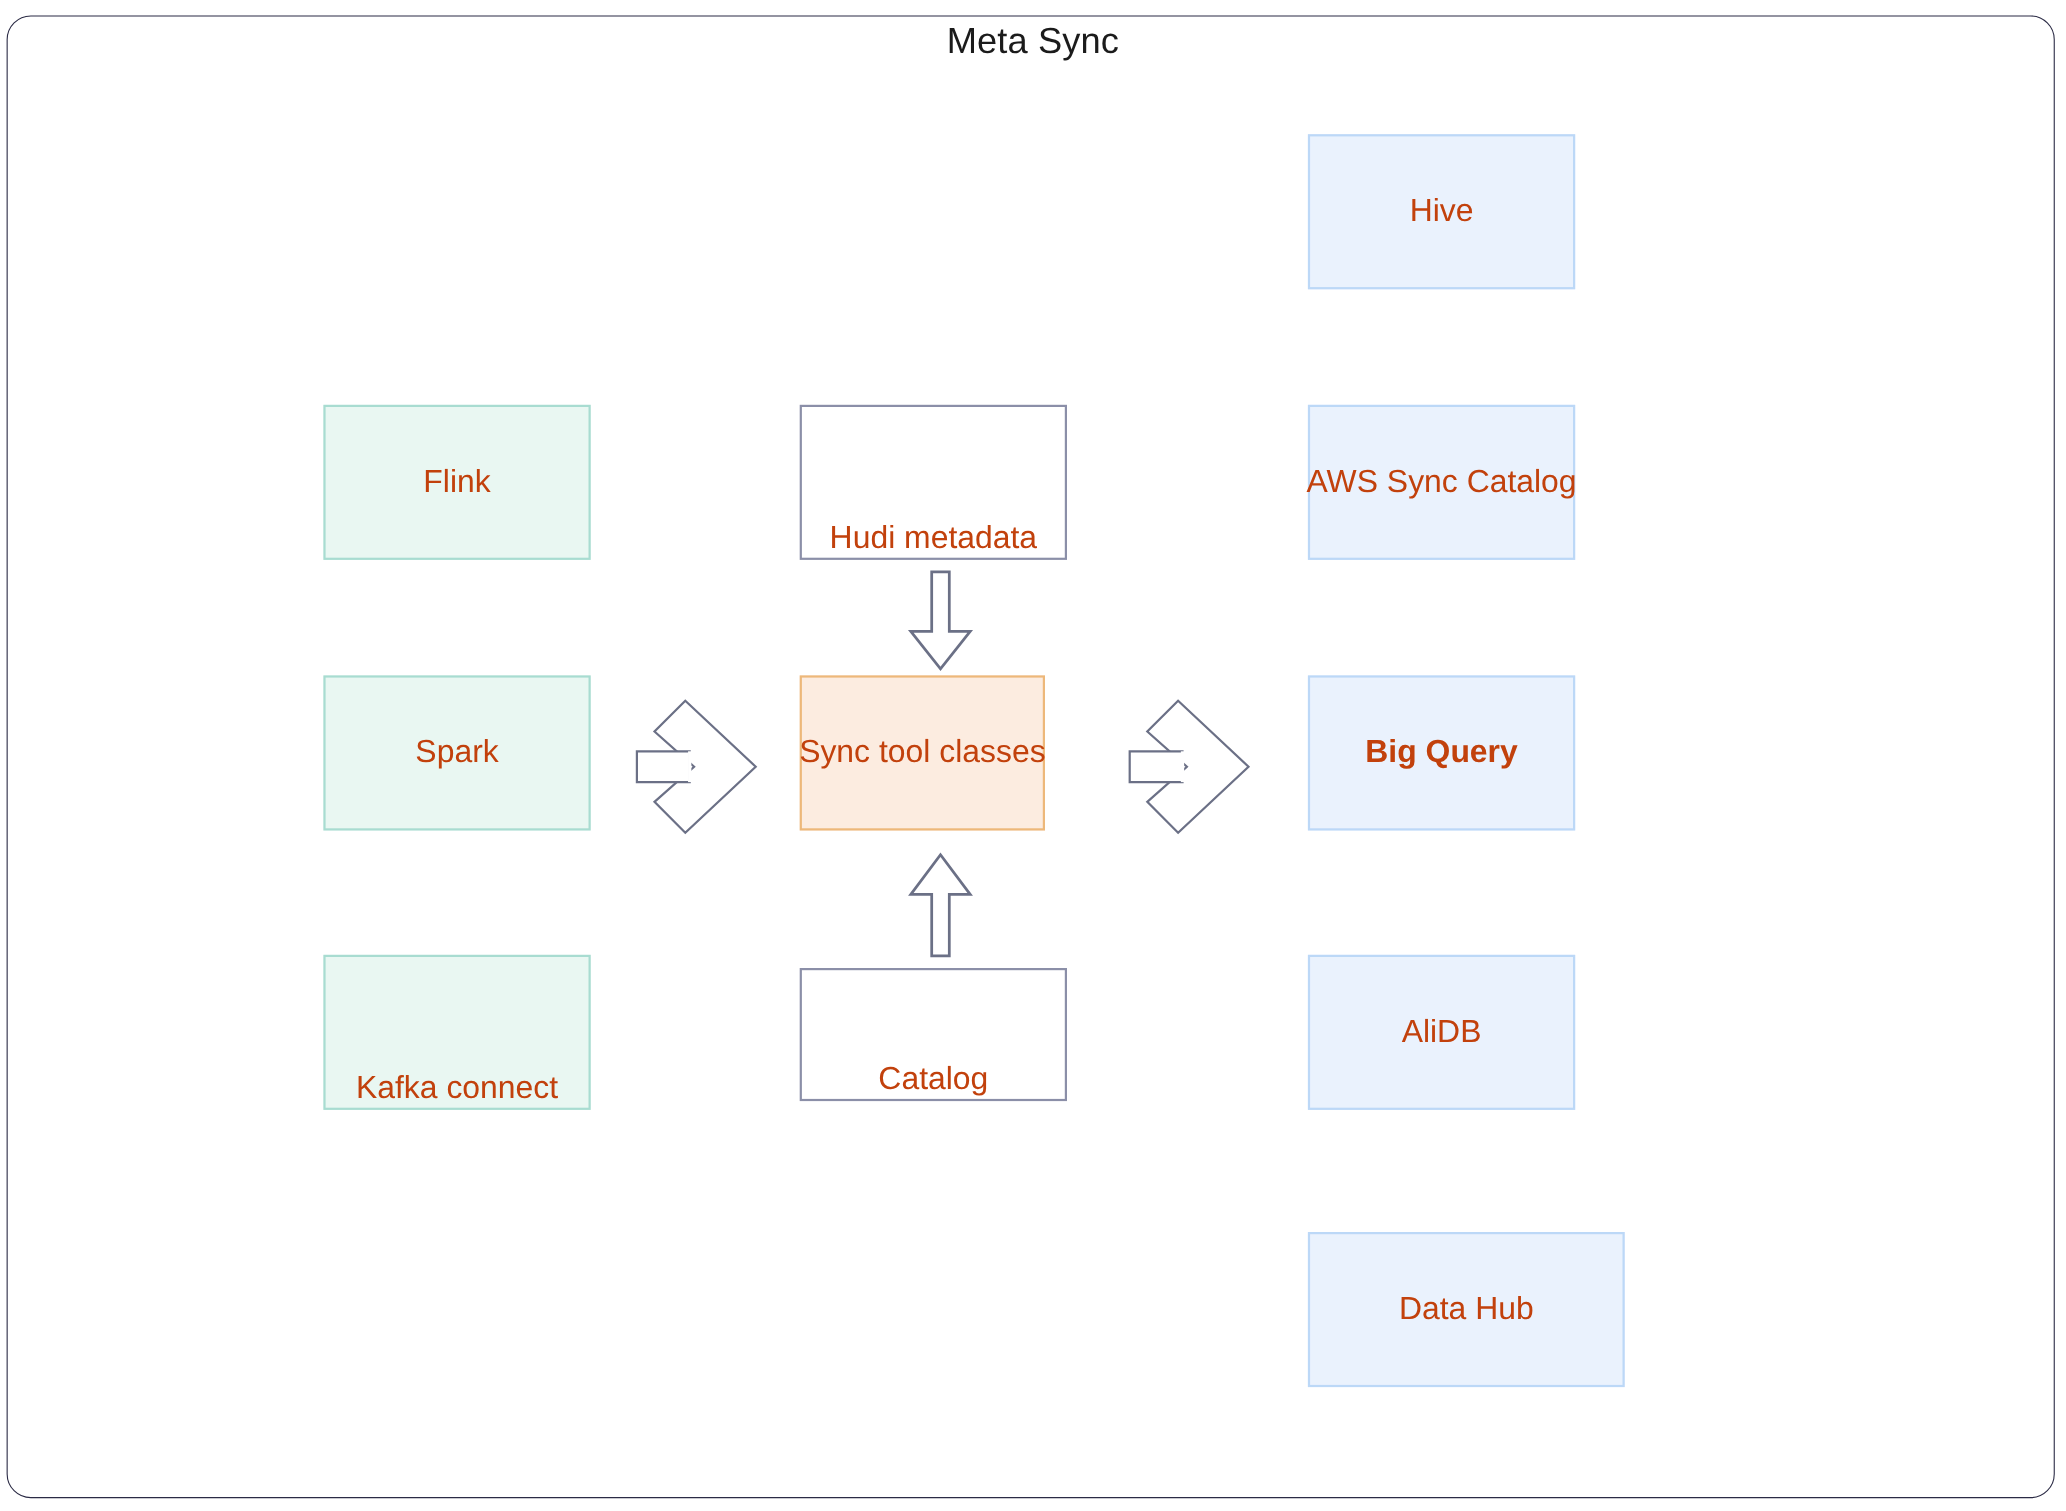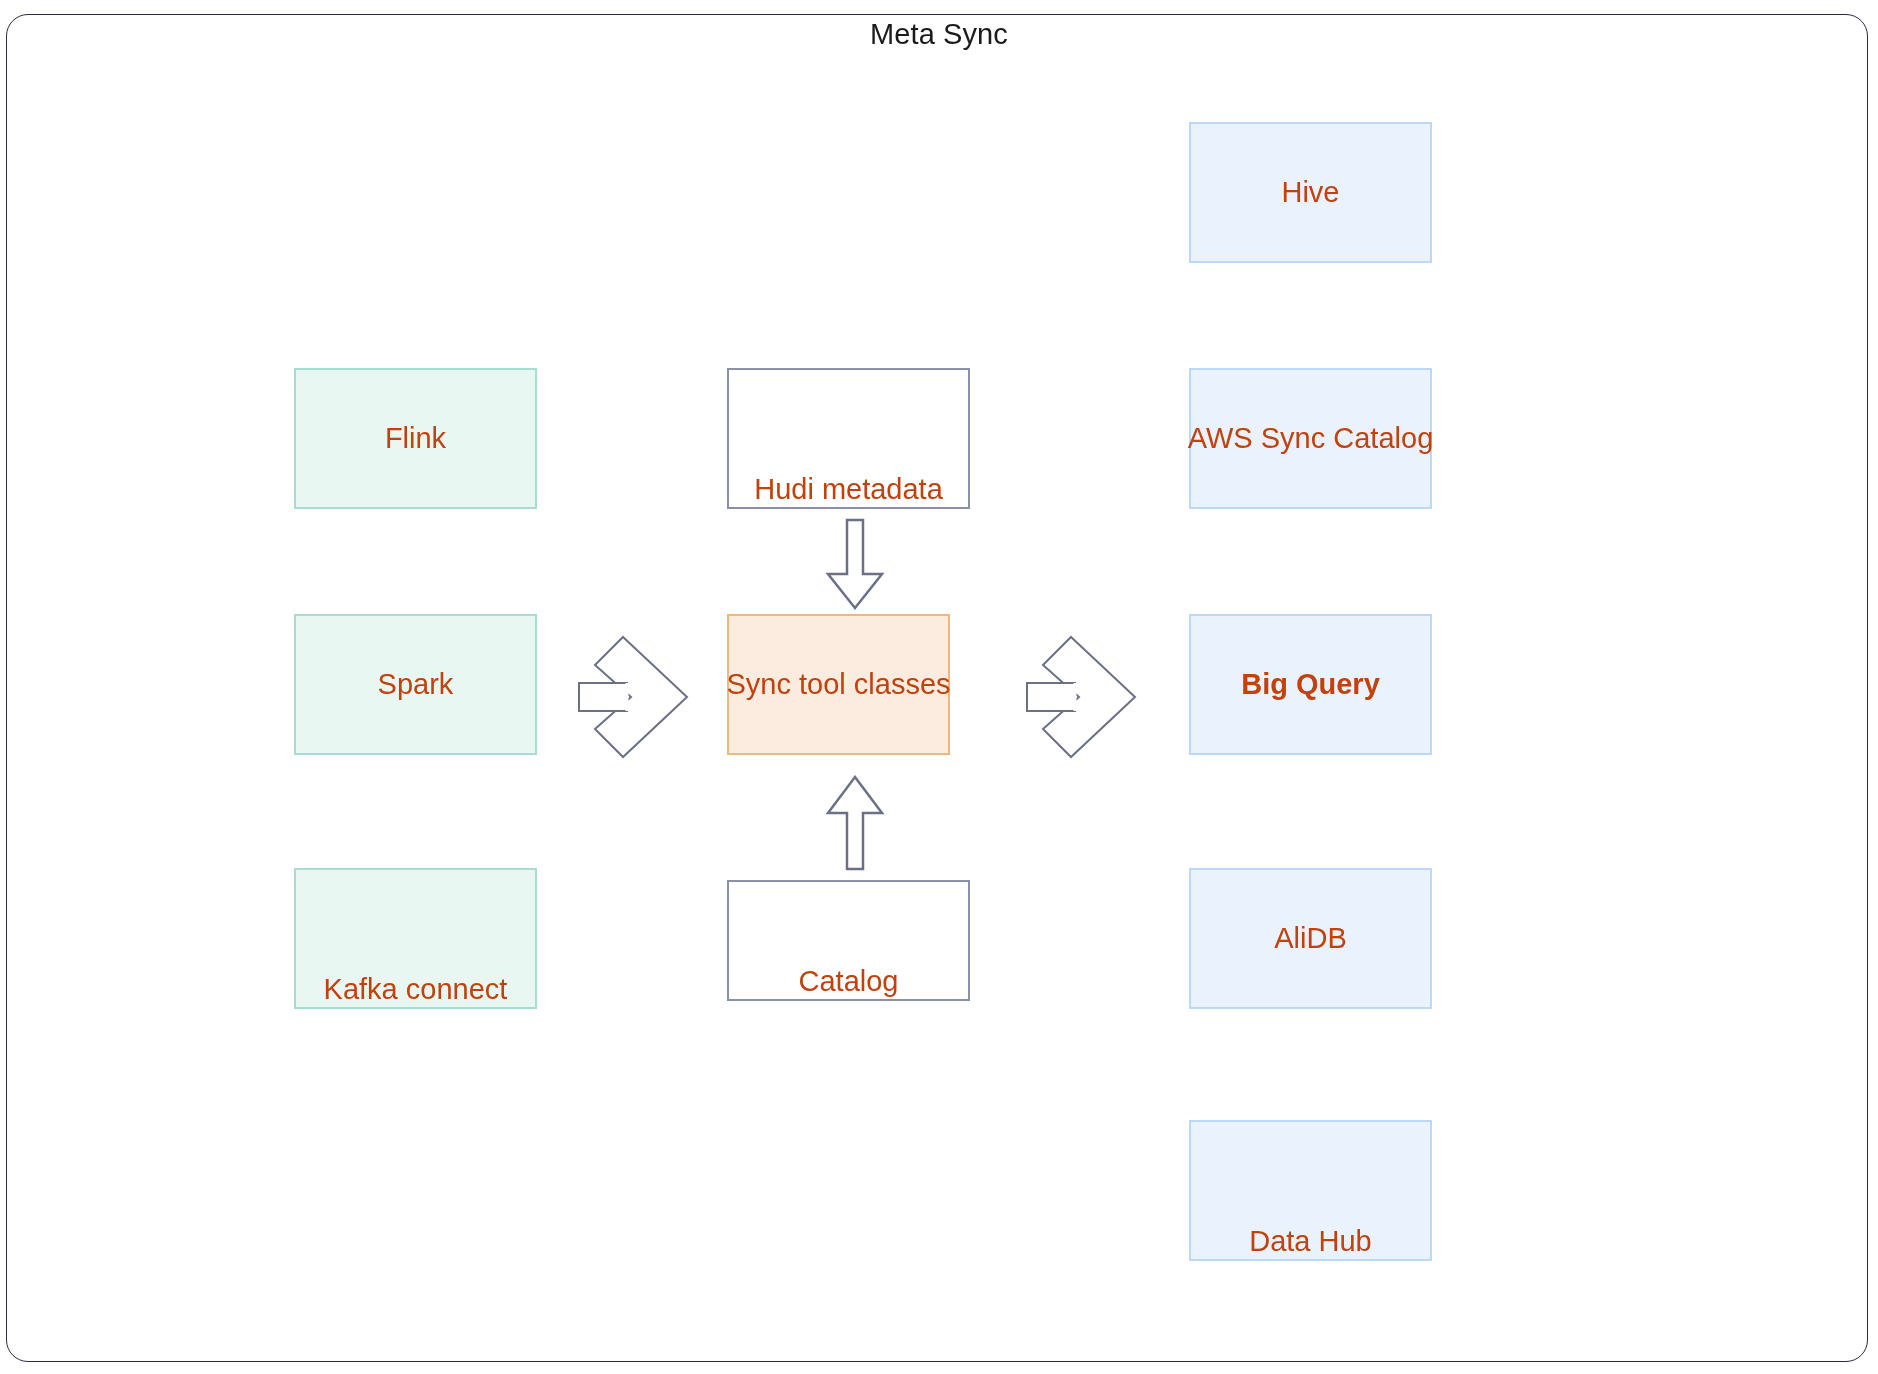--- a/index.html
+++ b/index.html
@@ -27,21 +27,21 @@
     background: #ffffff;
   }
 
   
   #diagram-title {
     position: absolute;
     left: 0;
     top: 18px;
     width: 1878px;
     text-align: center;
-    font-size: 29px;
+    font-size: 33px;
     color: #1b1b1b;
     letter-spacing: 0.1px;
     white-space: nowrap;
   }
 
   
   .node {
     position: absolute;
     box-sizing: border-box;
     display: flex;
@@ -120,21 +120,21 @@
 </div>
 
 <div class="node sink" style="left:1189px; top:614px; width:243px; height:141px;font-weight:bold;">
   <span>Big Query</span>
 </div>
 
 <div class="node sink" style="left:1189px; top:868px; width:243px; height:141px;">
   <span>AliDB</span>
 </div>
 
-<div class="node sink" style="left:1189px; top:1120px; width:243px; height:141px;align-items:flex-end;">
+<div class="node sink" style="left:1189px; top:1120px; width:288px; height:141px;">
   <span>Data Hub</span>
 </div>
 
 <div class="arrow" style="left:575px; top:633px;">
   <svg width="120" height="128" viewBox="0 0 120 128">
     <polygon points="48,4 112,64 48,124 20,96 56,64 20,32" fill="#ffffff" stroke="#6b7086" stroke-width="2"></polygon>
     <polygon points="4,50 52,50 52,78 4,78" fill="#ffffff" stroke="#6b7086" stroke-width="2"></polygon>
     <line x1="52" y1="50" x2="52" y2="78" stroke="#ffffff" stroke-width="3"></line>
   </svg>
 </div>

